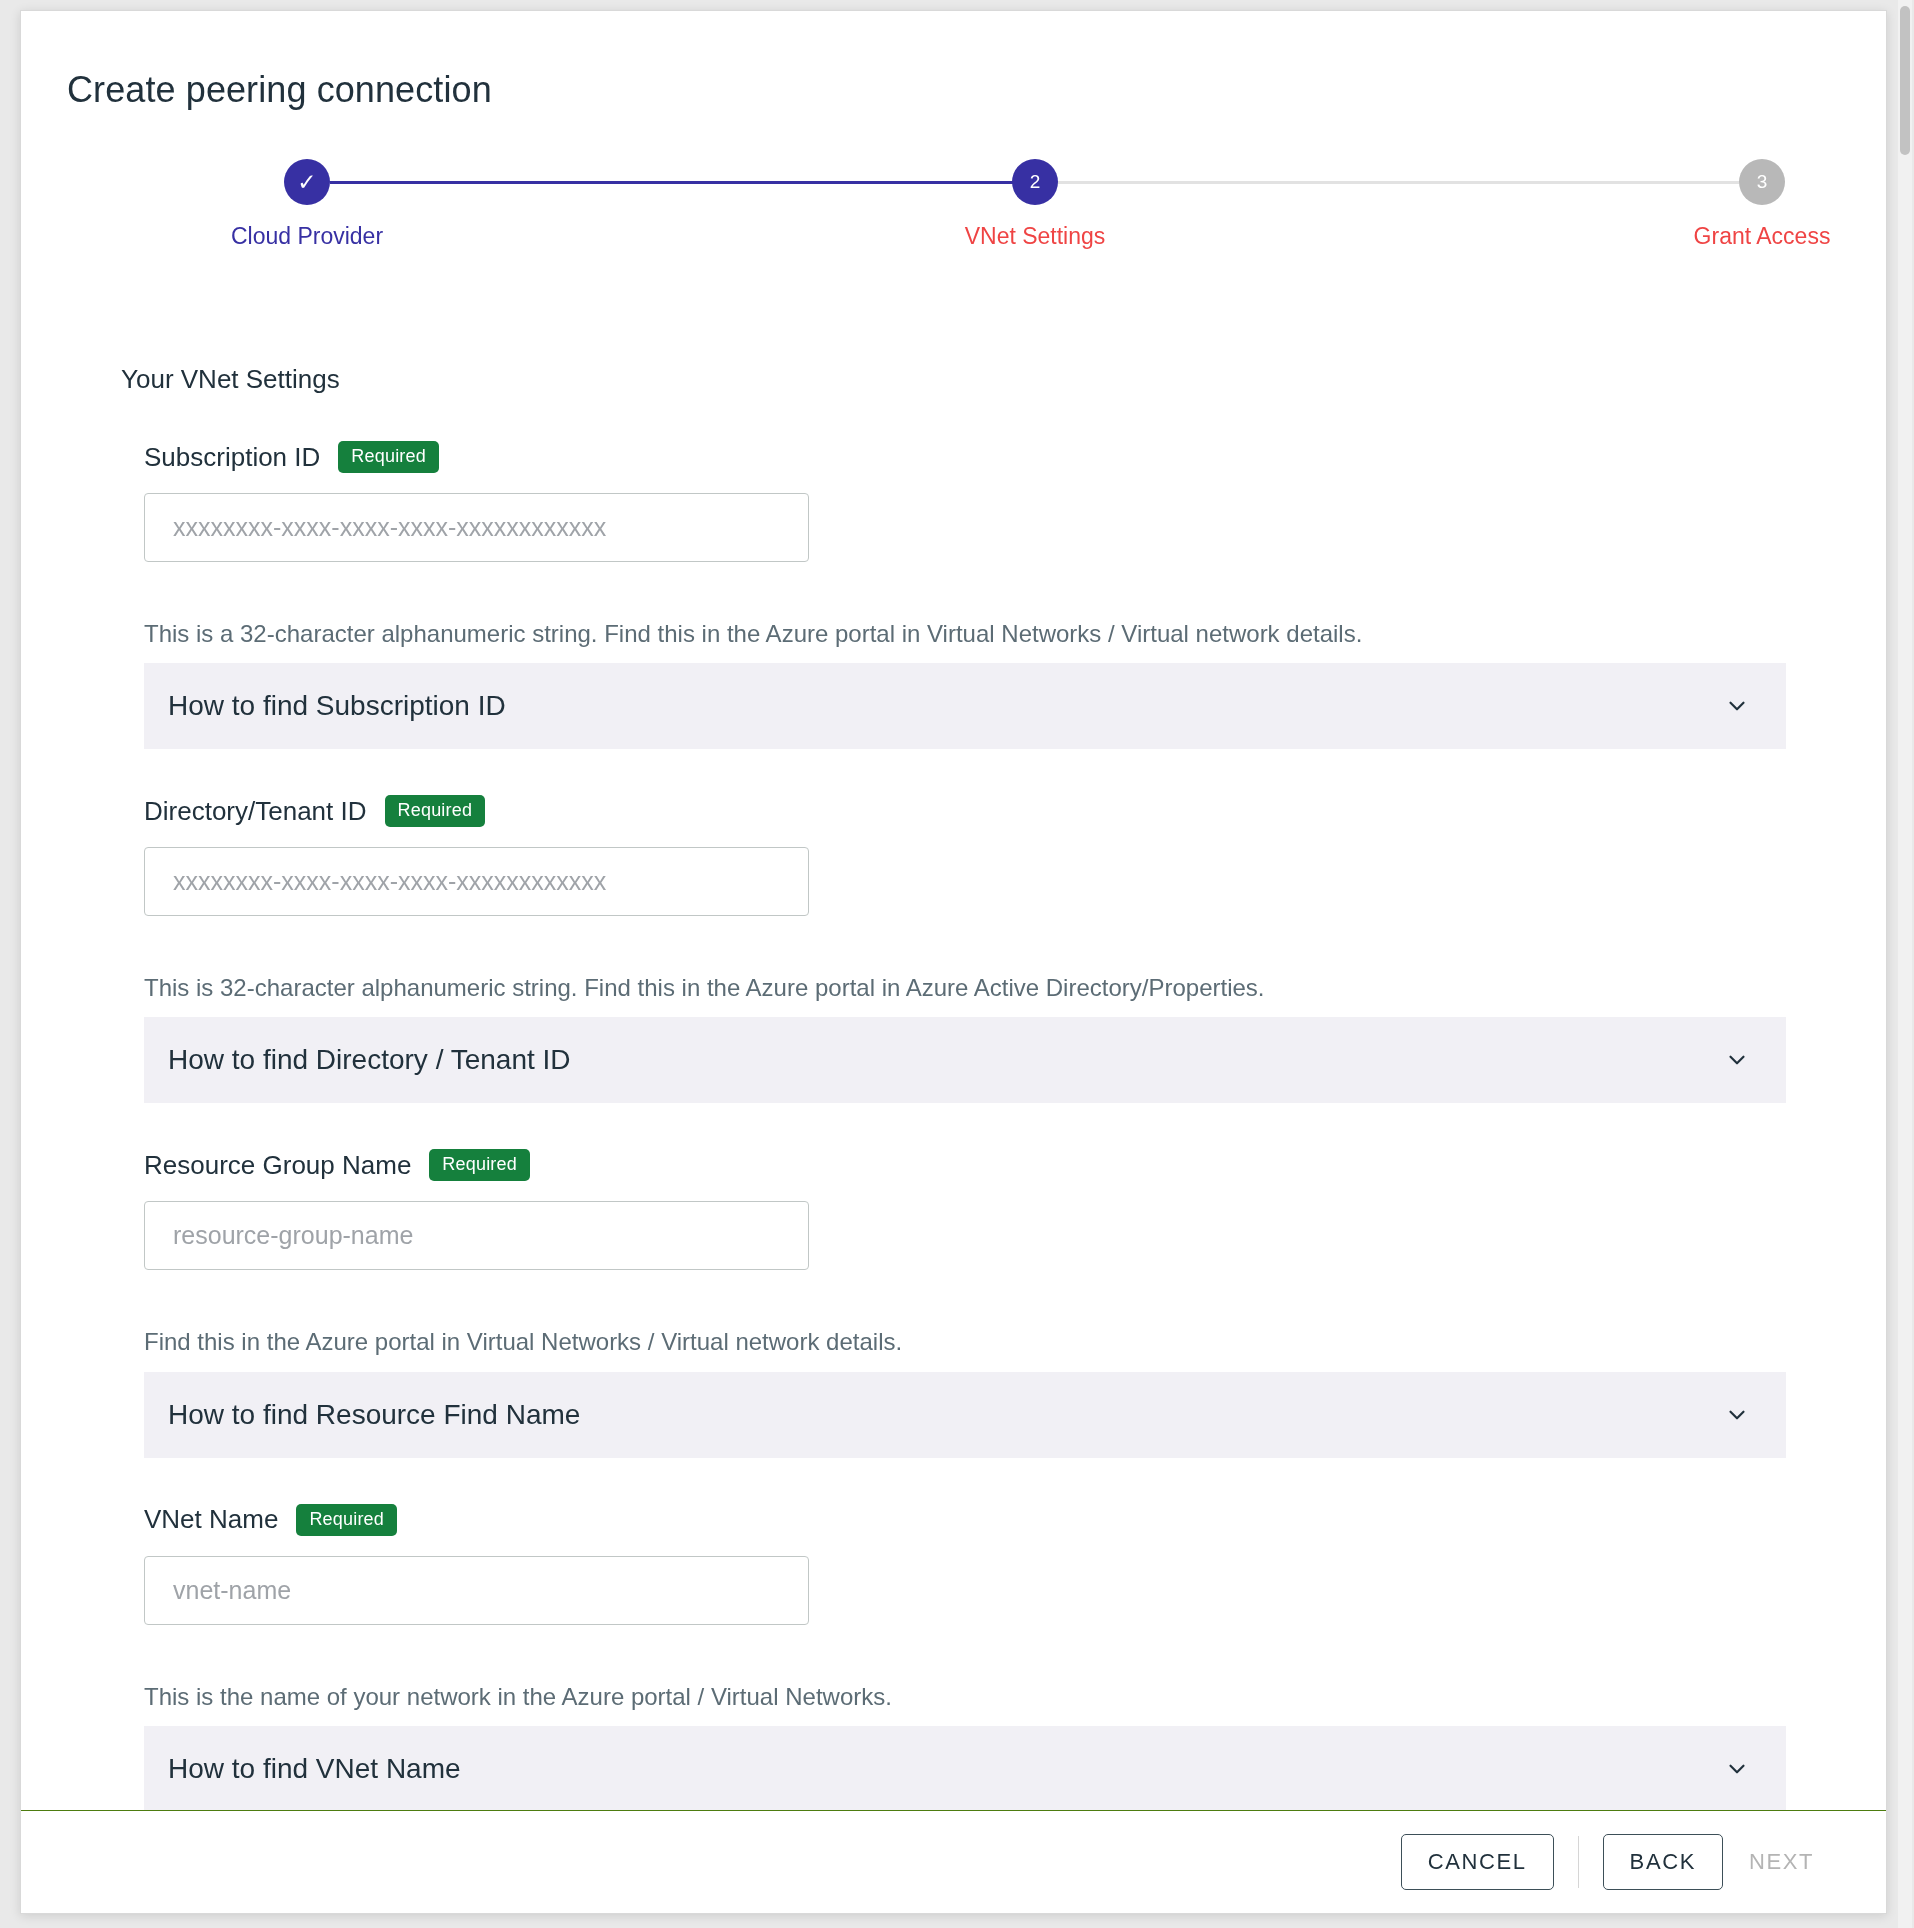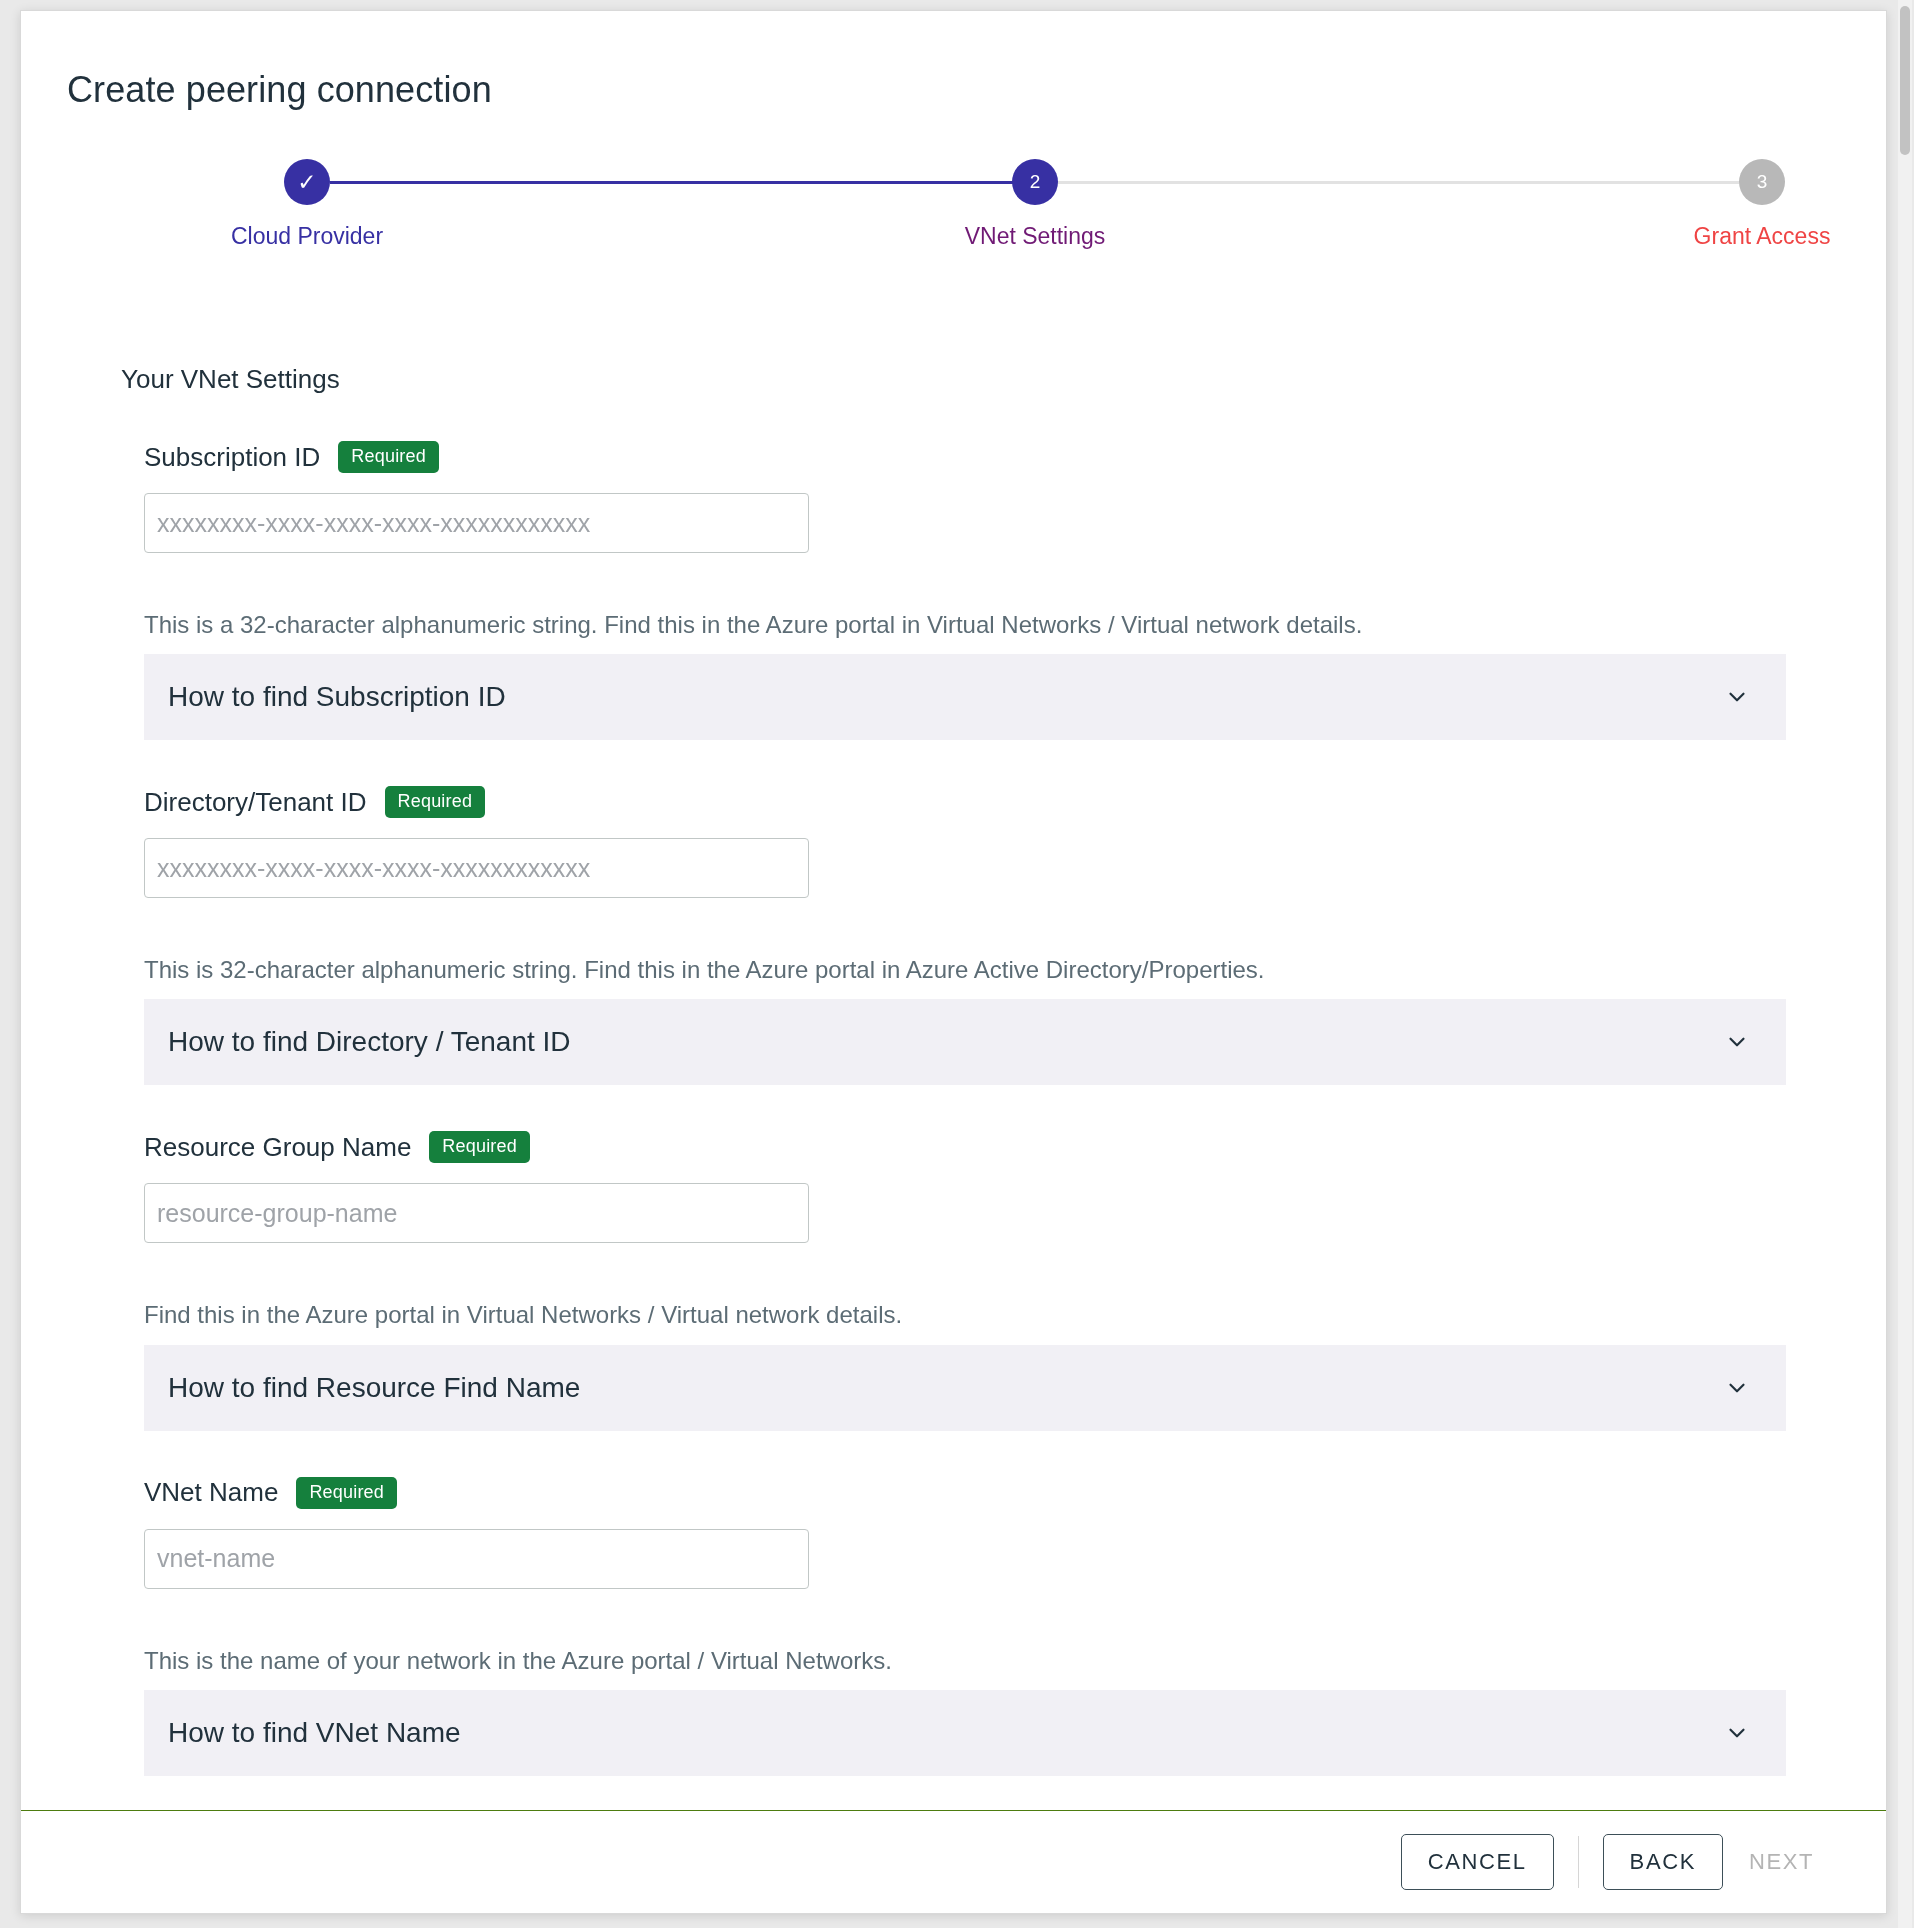--- a/index.html
+++ b/index.html
@@ -96,21 +96,21 @@
     position: relative;
     height: 40px;
     margin-top: 18px;
   }
   .step-label {
     position: absolute;
     font-size: 23px;
     white-space: nowrap;
   }
   .step-label.l1 { left: 226px; transform: translateX(-50%); color: #3730a3; }
-  .step-label.l2 { left: 954px; transform: translateX(-50%); color: #701a75; }
+  .step-label.l2 { left: 954px; transform: translateX(-50%); color: #ef4444; }
   .step-label.l3 { left: 1681px; transform: translateX(-50%); color: #ef4444; }
 
   
   .scroll-area {
     position: absolute;
     left: 0;
     right: 0;
     top: 299px;
     bottom: 0;
     overflow-y: auto;
@@ -138,26 +138,26 @@
   .required-badge {
     background: #15803d;
     color: #ffffff;
     font-size: 18px;
     padding: 5px 13px 6px 13px;
     border-radius: 5px;
     letter-spacing: 0.2px;
   }
   .text-input {
     width: 665px;
-    height: 60px;
+    height: 69px;
     border: 1px solid #c1c7c6;
     border-radius: 4px;
     font-size: 25px;
     color: #0c4a6e;
-    padding: 0 12px;
+    padding: 0 28px;
     font-family: "Liberation Sans", sans-serif;
     background: #ffffff;
     outline: none;
     display: block;
   }
   .text-input::placeholder { color: #9fa3a8; }
 
   .helper {
     font-size: 24px;
     color: #5c6c75;

